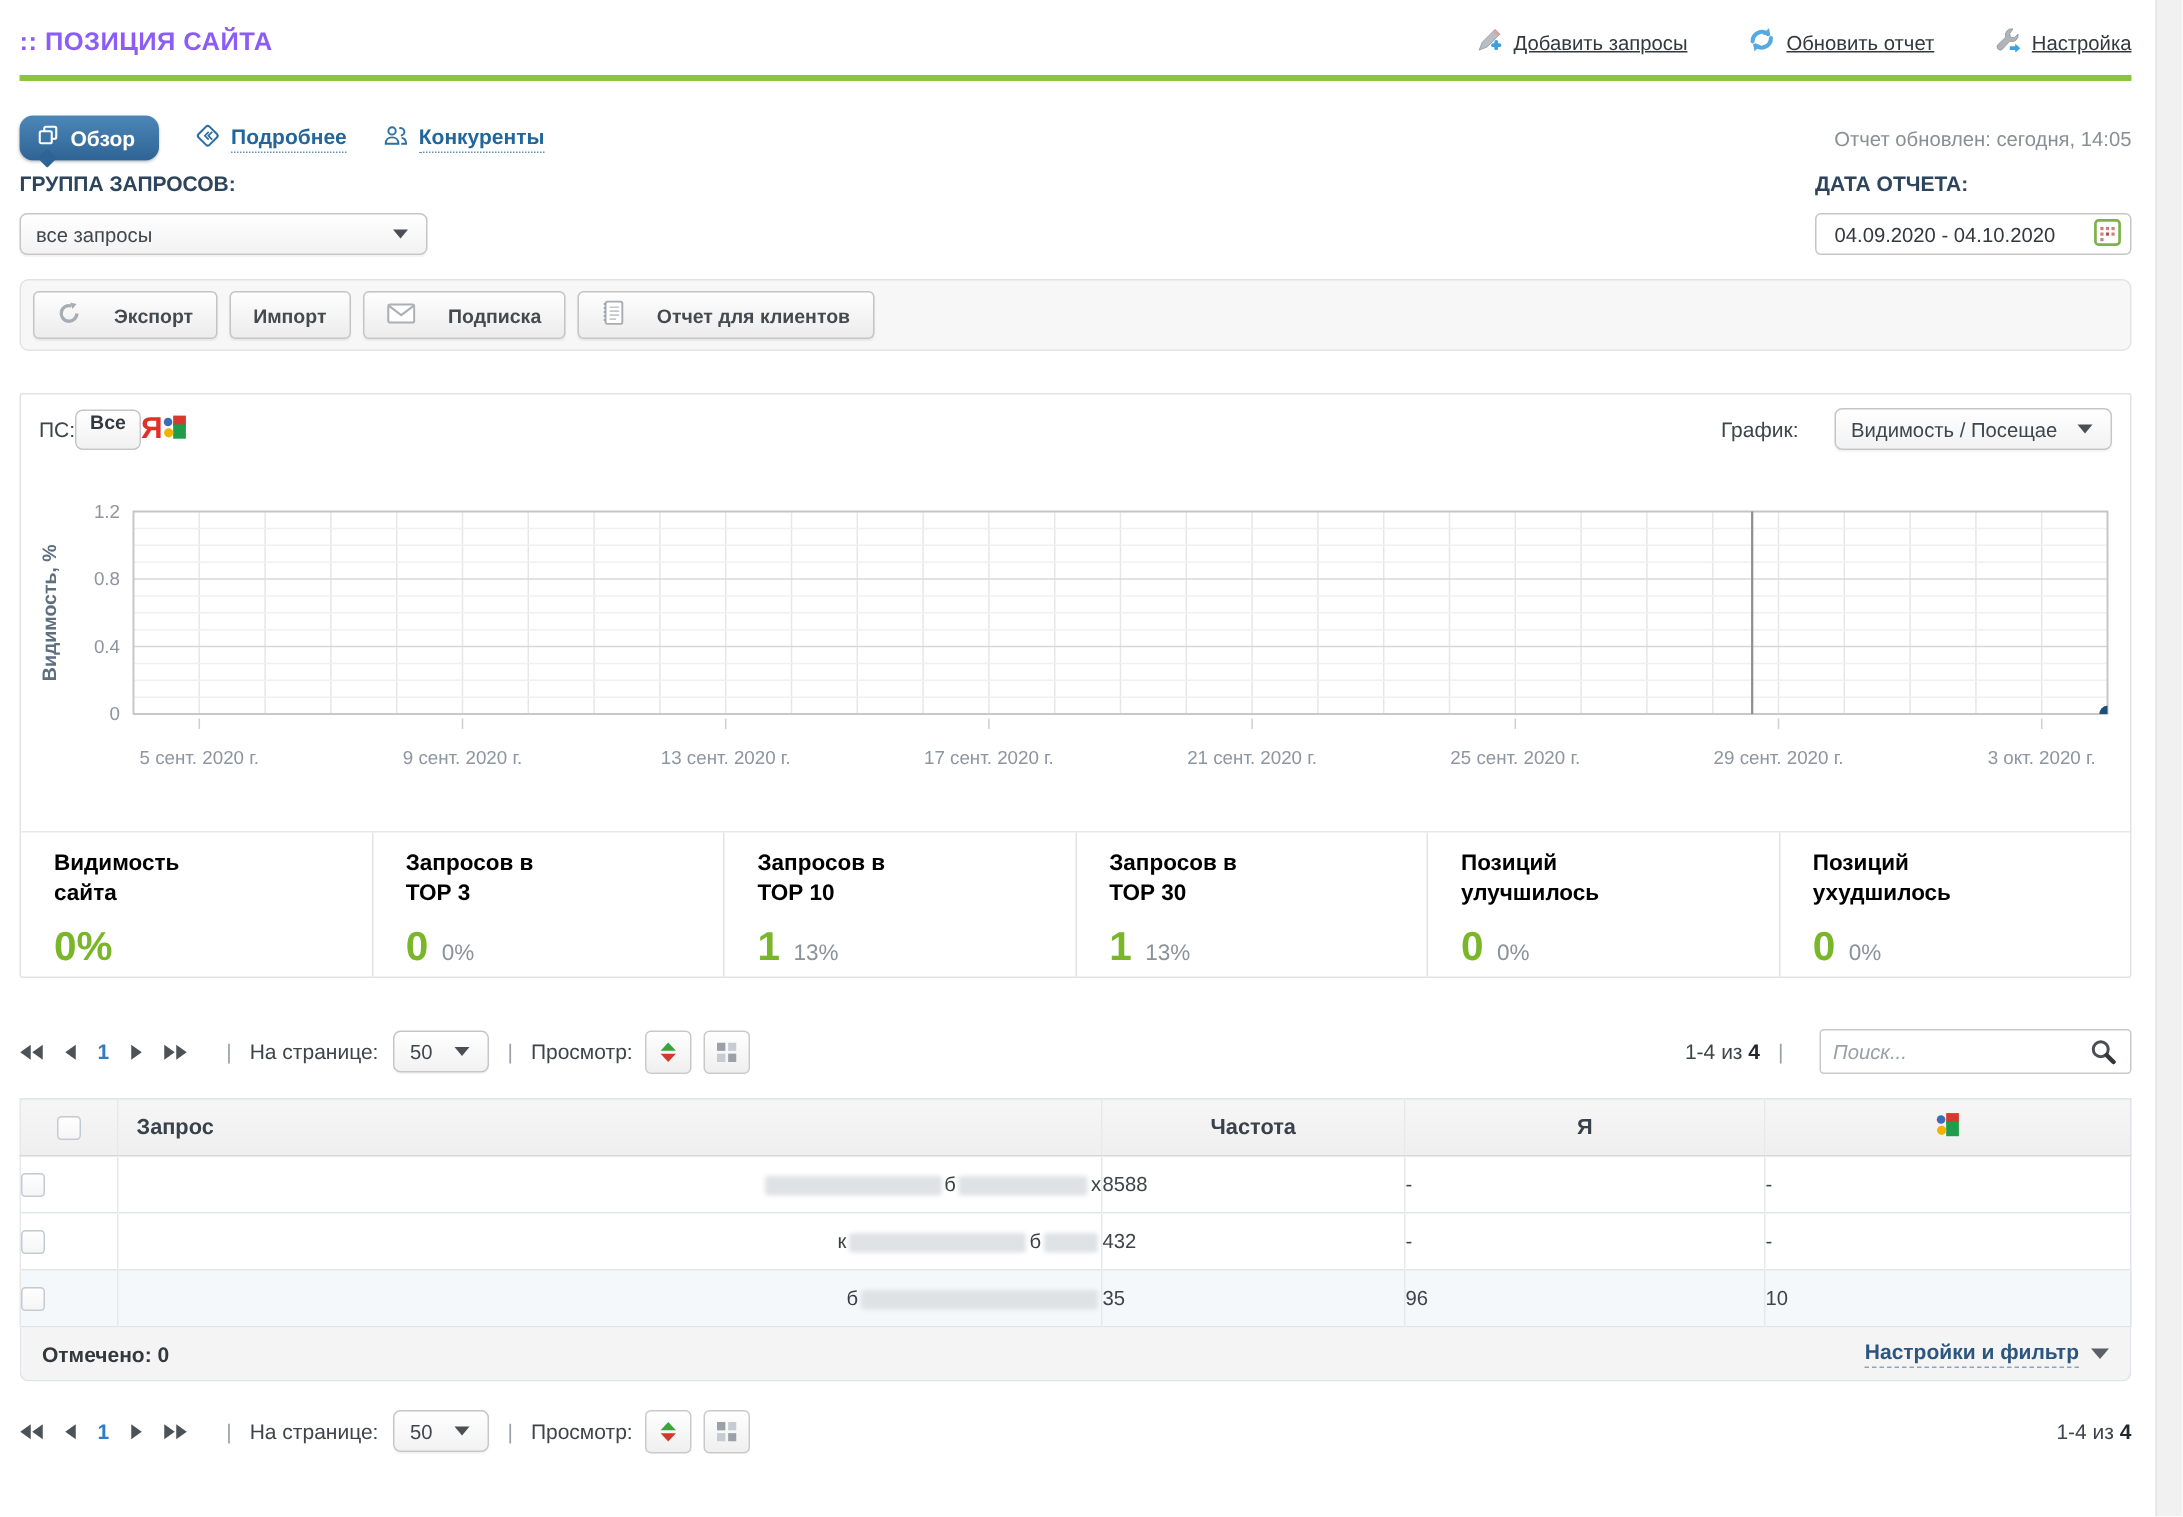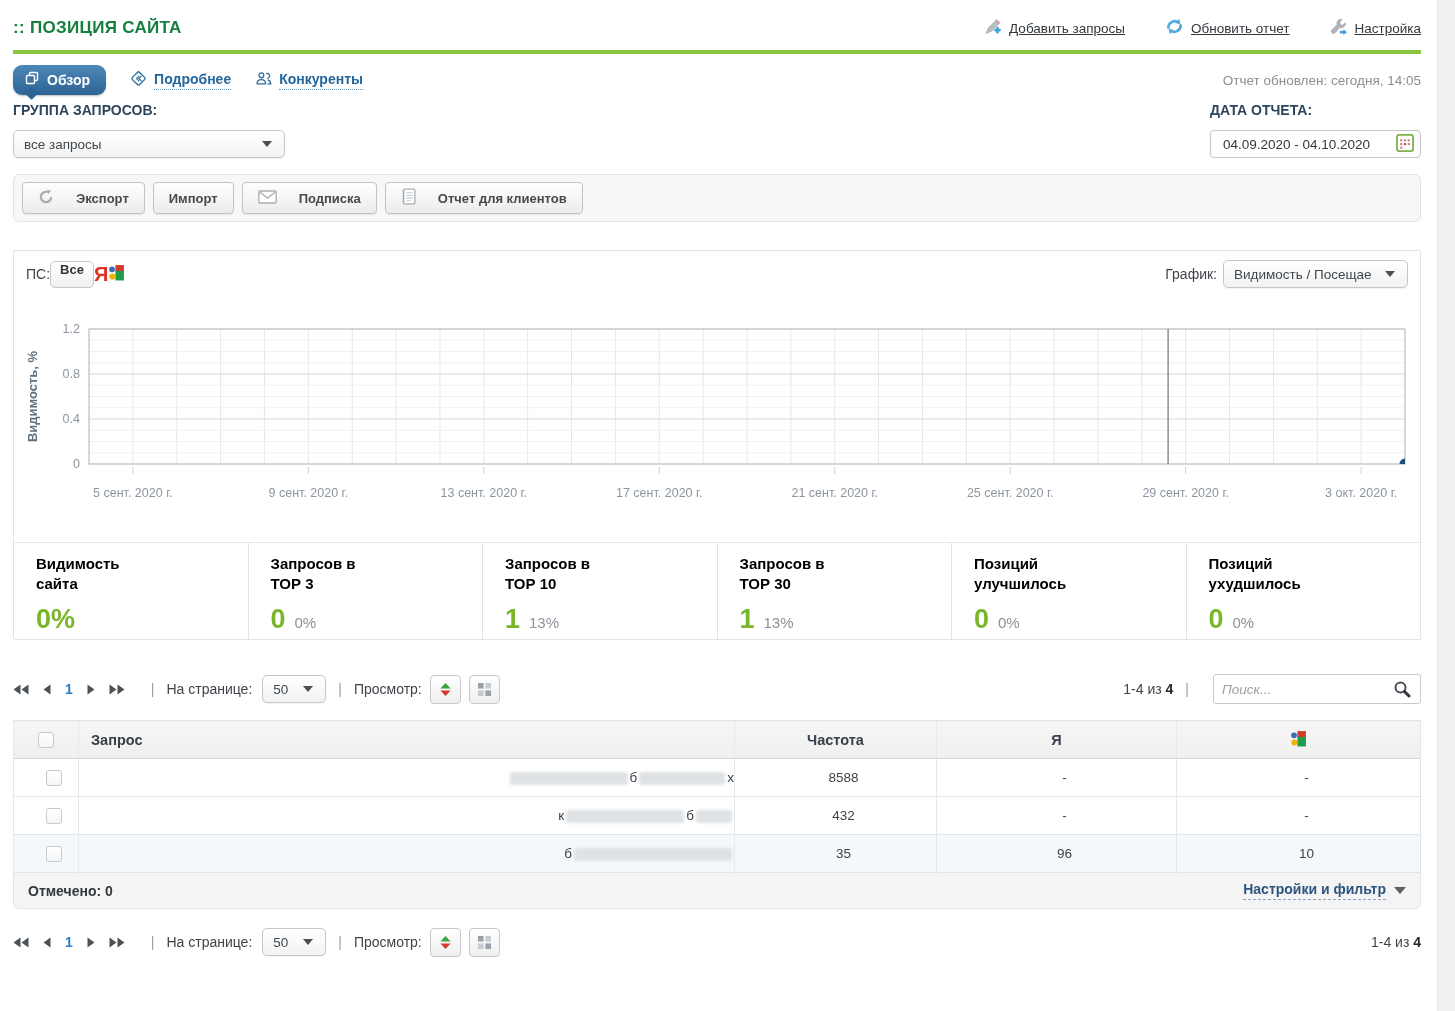--- a/index.html
+++ b/index.html
@@ -5,28 +5,28 @@
   * { margin:0; padding:0; box-sizing:border-box; }
   html,body { width:1455px; height:1011px; overflow:hidden; background:#fff;
     font-family:"Liberation Sans", sans-serif; color:#3f444a; }
   .page { position:relative; width:1455px; height:1011px; }
   .scroll-track { position:absolute; top:0; right:0; width:18px; height:100%;
     background:#f1f1f1; border-left:1px solid #e4e4e4; }
   .content { margin-left:13px; width:1408px; padding-top:10px; }
 
   
   .header-row { display:flex; justify-content:space-between; align-items:center; height:36px; }
-  .page-title { font-size:17px; font-weight:bold; color:#15803d; letter-spacing:.3px; }
+  .page-title { font-size:17px; font-weight:bold; color:#8b5cf6; letter-spacing:.3px; }
   .hdr-links { display:flex; gap:40px; align-items:center; }
   .hdr-link { display:flex; gap:7px; align-items:center; font-size:13.5px; color:#33383d;
     text-decoration:underline; cursor:pointer; font-weight:normal; }
   .green-line { height:4px; background:#8bc53f; margin-top:4px; }
 
   
-  .tabs-row { display:flex; justify-content:space-between; align-items:center; margin-top:10px; height:32px;text-align:center; }
+  .tabs-row { display:flex; justify-content:space-between; align-items:center; margin-top:22px; height:32px;text-align:center; }
   .tabs { display:flex; align-items:center; gap:24px; }
   .tab-active { position:relative; display:flex; align-items:center; gap:8px;
     background:linear-gradient(#4c87b7,#2e6495); color:#fff; font-weight:bold; font-size:14px;
     border-radius:9px; padding:6px 16px 7px 12px; box-shadow:0 1px 2px rgba(0,0,0,.25); }
   .tab-active::after { content:""; position:absolute; left:14px; bottom:-3px; width:9px; height:9px;
     background:#2e6495; transform:rotate(45deg); border-radius:1px; }
   .tab-link { display:flex; align-items:center; gap:7px; font-size:14px; font-weight:bold;
     color:#22669c; cursor:pointer; }
   .tab-link .lbl { border-bottom:1px dotted #5d93bd; padding-bottom:2px; }
   .updated { font-size:13.5px; color:#8a8f94; }
@@ -51,21 +51,21 @@
     background:linear-gradient(#fefefe,#ececec); border:1px solid #c4c4c4; border-radius:4px;
     font-size:13px; font-weight:bold; color:#454a4f; cursor:pointer; box-shadow:0 1px 1px rgba(0,0,0,.06); }
 
   
   .chart-panel { margin-top:28px; border:1px solid #e3e3e3; border-radius:2px; background:#fff; }
   .panel-head { display:flex; justify-content:space-between; align-items:center; height:46px; padding:0 12px; }
   .ps-group { display:flex; align-items:center; font-size:14px; color:#3f444a; }
   .btn-vse { height:27px; padding:0 9px; background:linear-gradient(#fff,#f1f1f1);
     border:1px solid #c6c6c6; border-radius:5px; font-size:13px; font-weight:bold; color:#33383d; cursor:pointer; }
   .ya-letter { color:#e03127; font-size:20px; font-weight:bold; cursor:pointer; }
-  .graph-group { display:flex; align-items:center; gap:6px; font-size:14px; color:#3f444a; }
+  .graph-group { display:flex; align-items:center; gap:24px; font-size:14px; color:#3f444a; }
   .graph-select { width:185px; margin-top:0; }
   .graph-select .val { width:148px; }
   #chart-svg { display:block; }
 
   
   .stats-row { display:flex; border-top:1px solid #e9e9e9; height:97px; }
   .stat { flex:1; padding:11px 0 0 22px; }
   .stat + .stat { border-left:1px solid #e3e3e3; }
   .stat .lab { font-size:15px; font-weight:bold; color:#000000; line-height:1.35; }
   .stat .valrow { margin-top:9px; display:flex; align-items:baseline; gap:9px; }
@@ -90,21 +90,21 @@
   .search-wrap input { flex:1; border:0; outline:none; height:26px; padding:0 8px;
     font-family:"Liberation Sans",sans-serif; font-size:13.5px; font-style:italic; color:#0f172a; min-width:0; }
   .search-wrap input::placeholder { color:#9aa0a5; font-style:italic; }
   .search-btn { width:36px; height:100%; display:flex; align-items:center; justify-content:center; cursor:pointer; }
 
   
   table.qtable { margin-top:16px; width:1408px; border-collapse:collapse; border:1px solid #e0e4e8; }
   .qtable th { height:38px; background:linear-gradient(#f6f6f6,#efefef); border-bottom:1px solid #d8d8d8;
     font-size:14.5px; font-weight:bold; color:#39414b; }
   .qtable th, .qtable td { border-left:1px solid #e5e9ec; }
-  .qtable td { height:38px; font-size:13.5px; color:#3f444a; text-align:center; border-top:1px solid #e2e6ea;padding-left:16px; }
+  .qtable td { height:38px; font-size:13.5px; color:#3f444a; text-align:left; border-top:1px solid #e2e6ea; }
   .qtable th.qcol { text-align:left; padding-left:12px; }
   .qtable td.qcell { text-align:right; padding-left:12px; }
   .qtable tr.alt td { background:#f4f8fb; }
   .col-check { width:65px; }
   .col-freq { width:202px; }
   .col-ya { width:240px; }
   .col-g { width:244px; }
   .checkbox { display:inline-block; width:16px; height:16px; border:1px solid #c3cad1; border-radius:3px;
     background:linear-gradient(#fff,#f5f5f5); vertical-align:middle; cursor:pointer; }
   .ya-head { color:#e03127; font-size:20px; }

